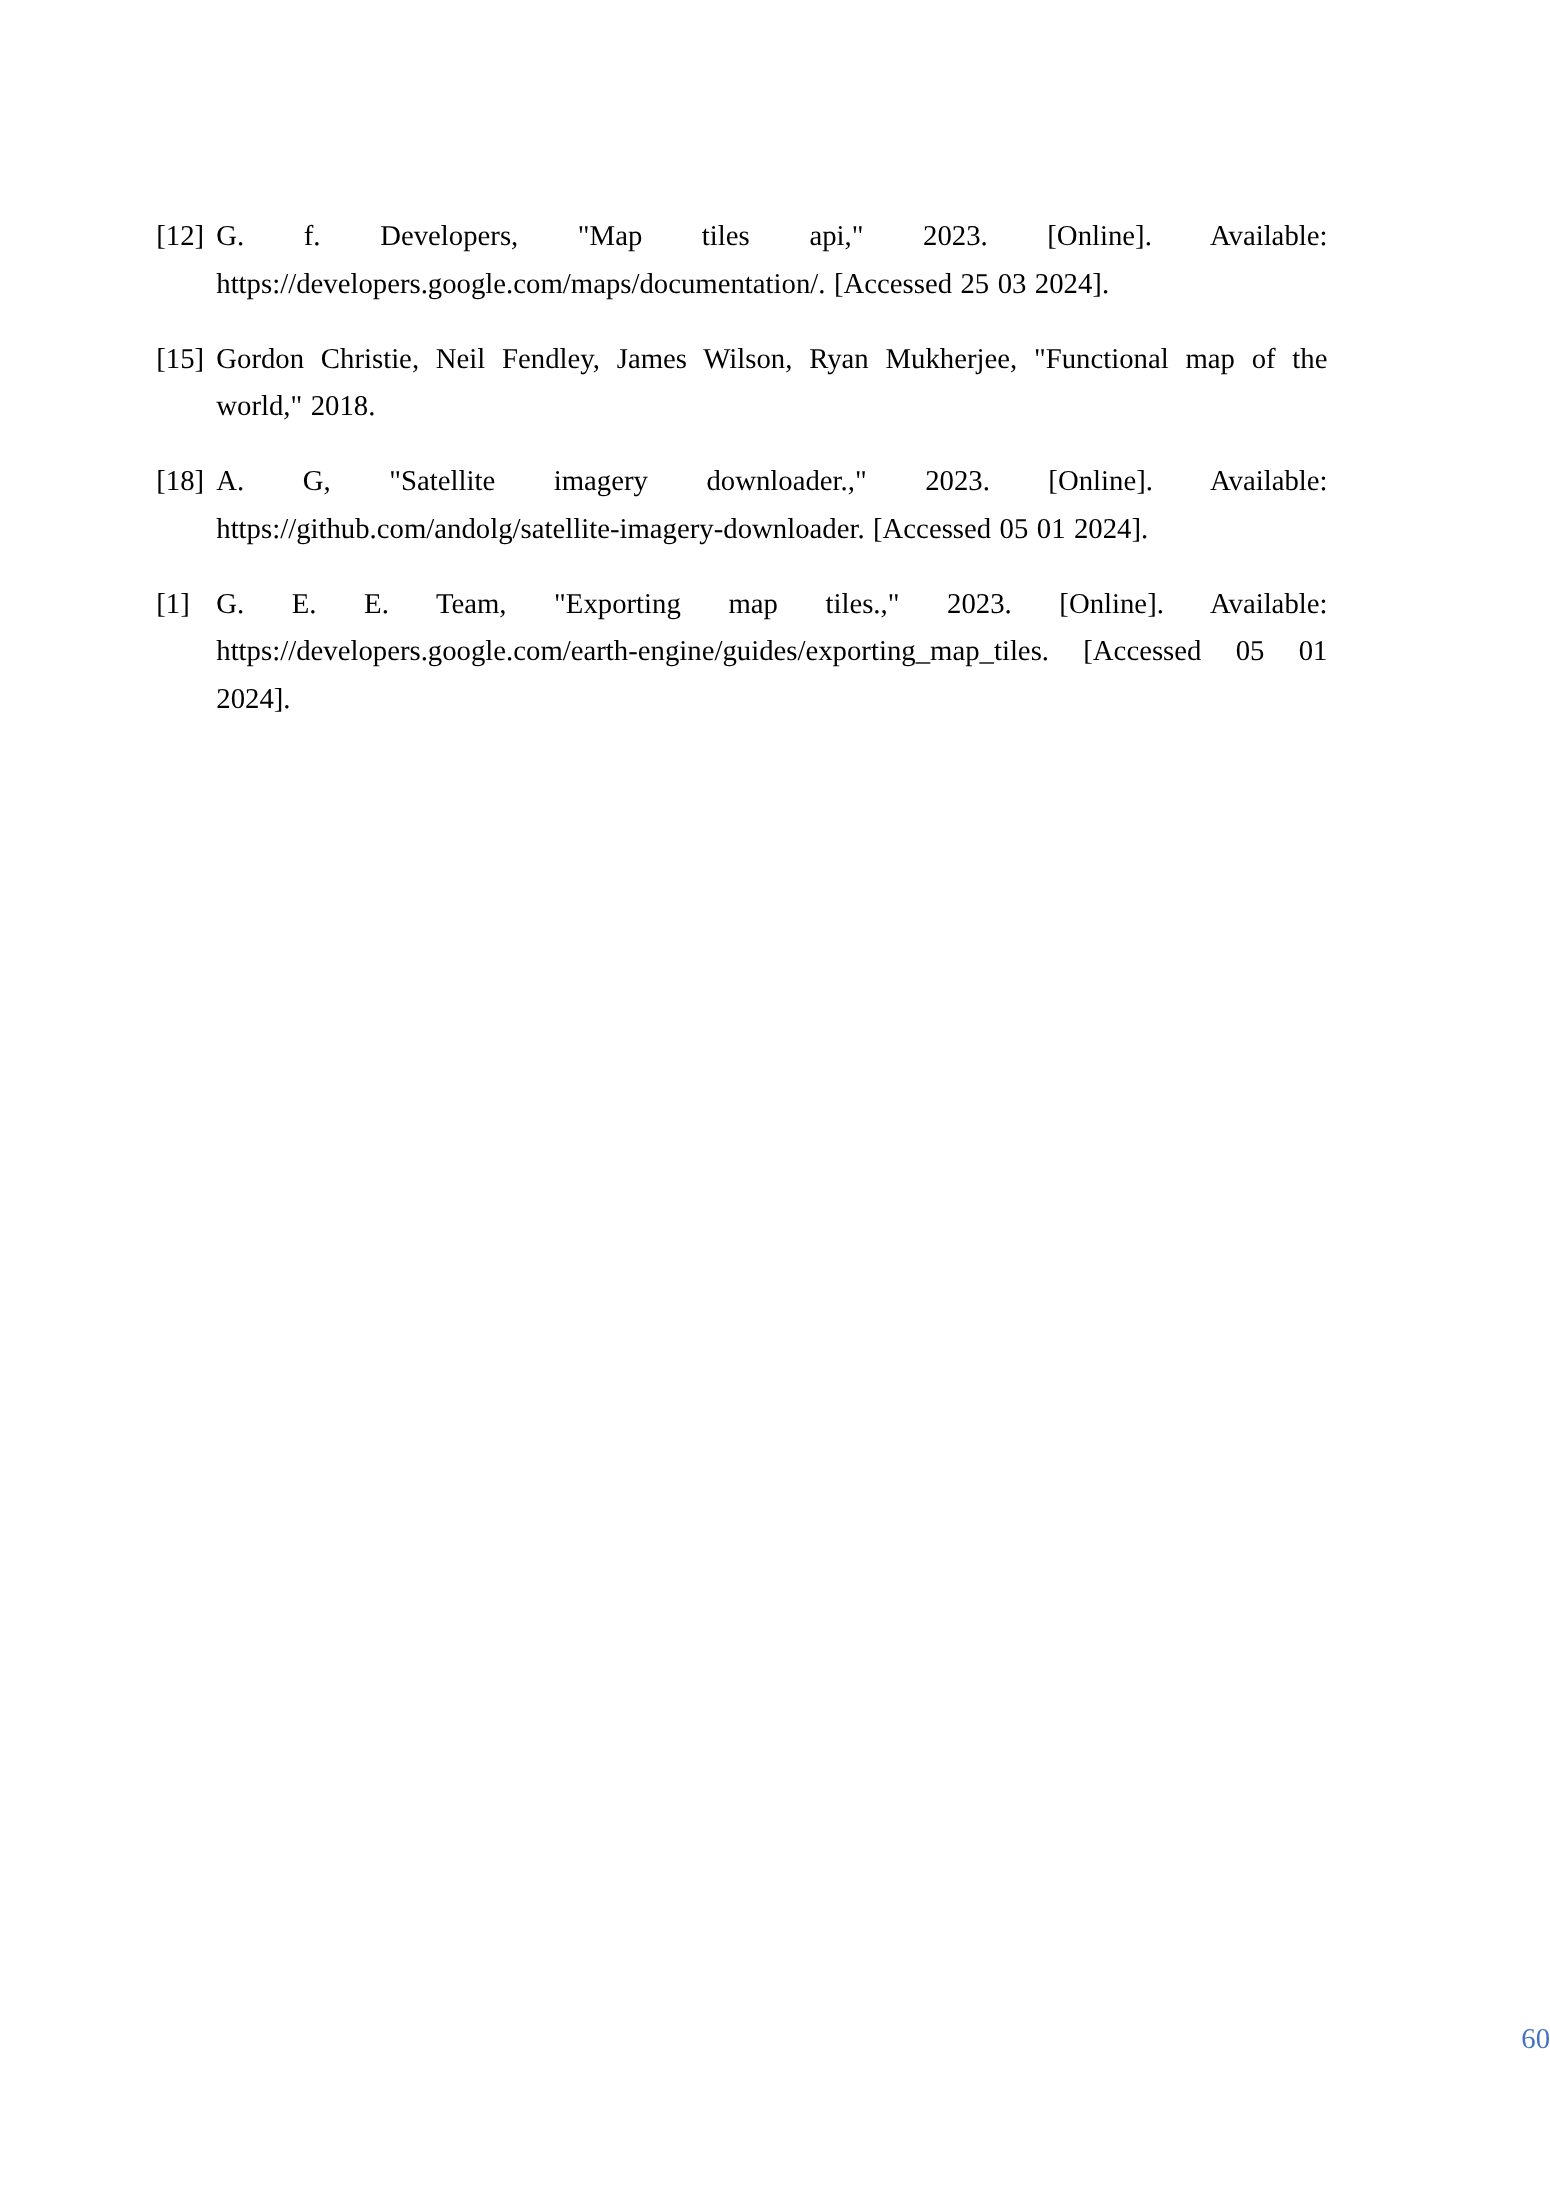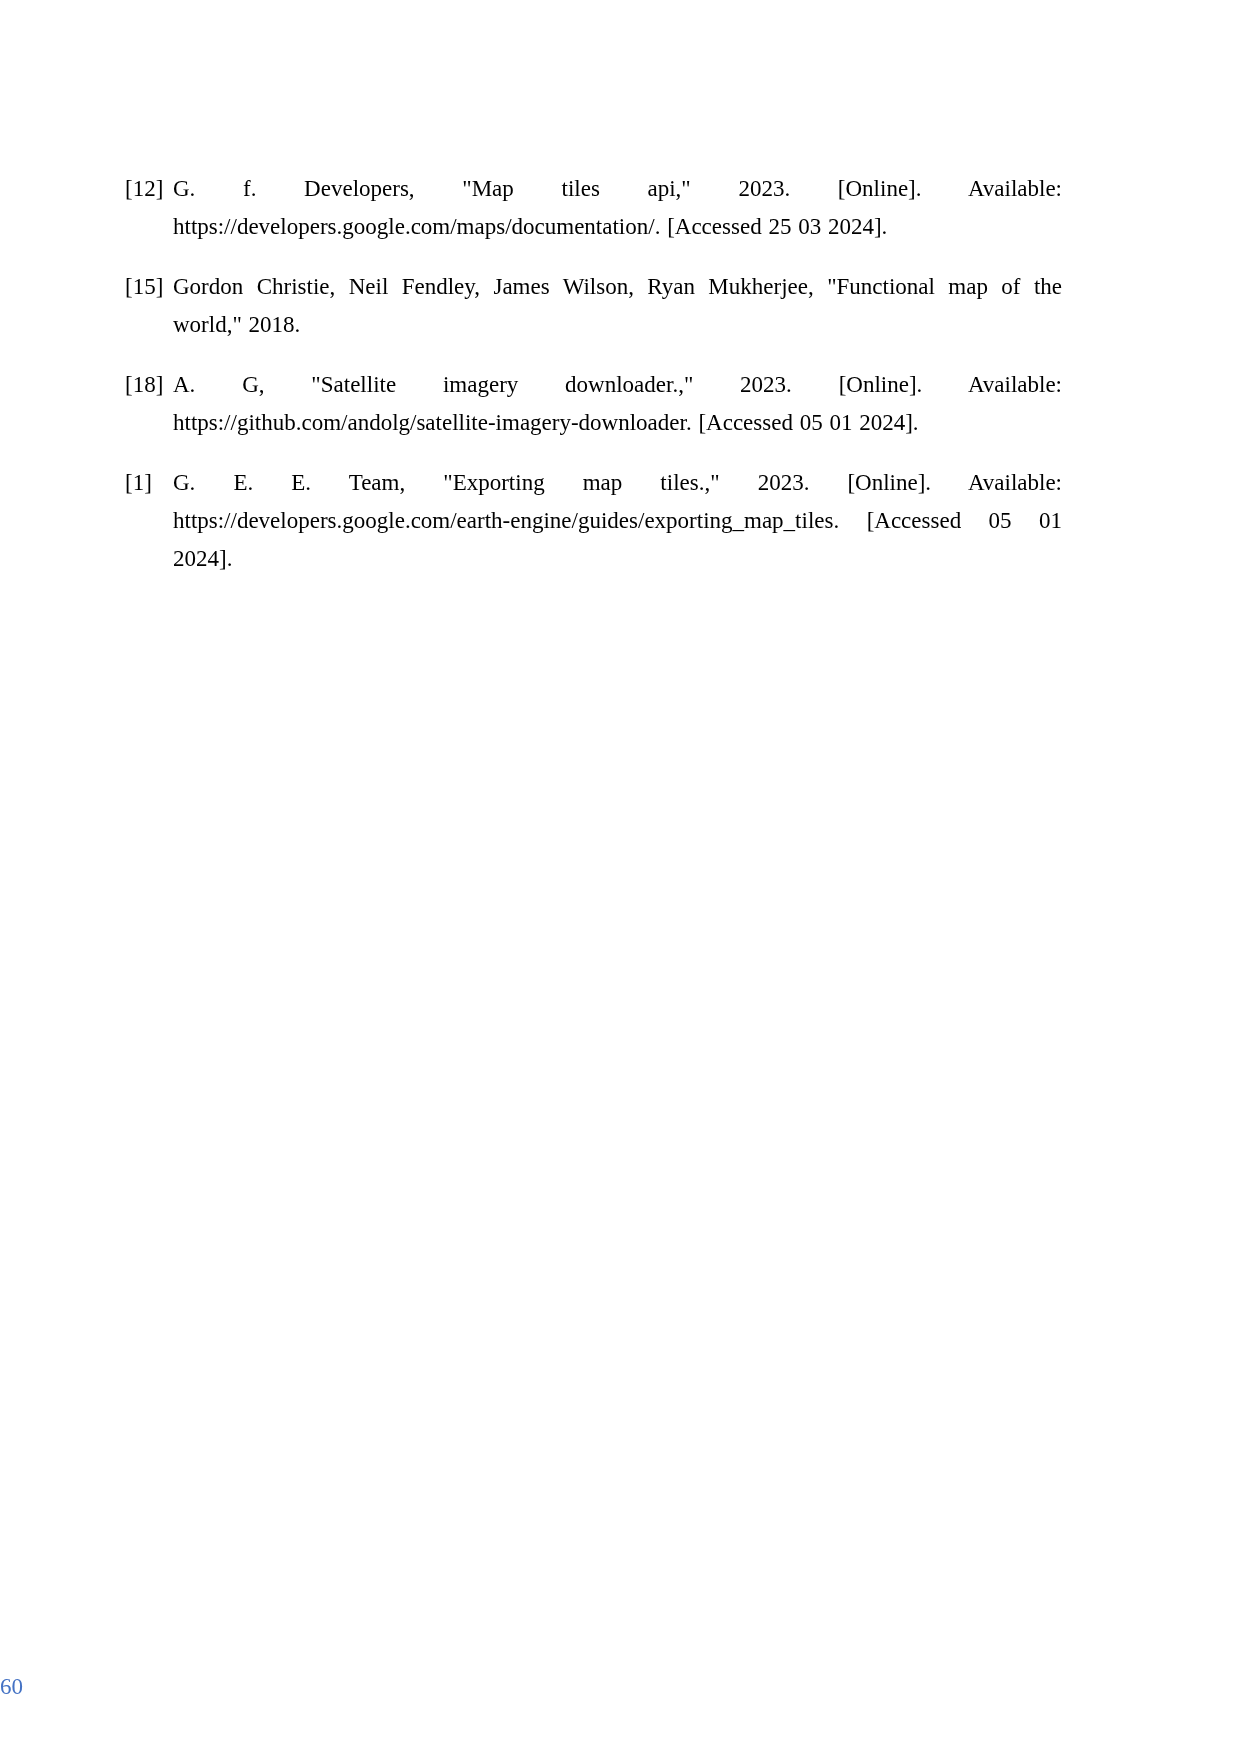--- a/index.html
+++ b/index.html
@@ -30,24 +30,24 @@
     word-spacing: 1px;
   }
   .ref-marker {
     position: absolute;
     left: 0;
     top: 0;
     white-space: nowrap;
   }
   .page-number {
     position: absolute;
-    top: 1668px;
+    top: 1612px;
     left: 0;
     width: 1240px;
-    text-align: left;
+    text-align: right;
     font-size: 23px;
     line-height: 38px;
     color: #4472C4;
   }
 </style>
 </head>
 <body>
 
 <div class="page">
 

